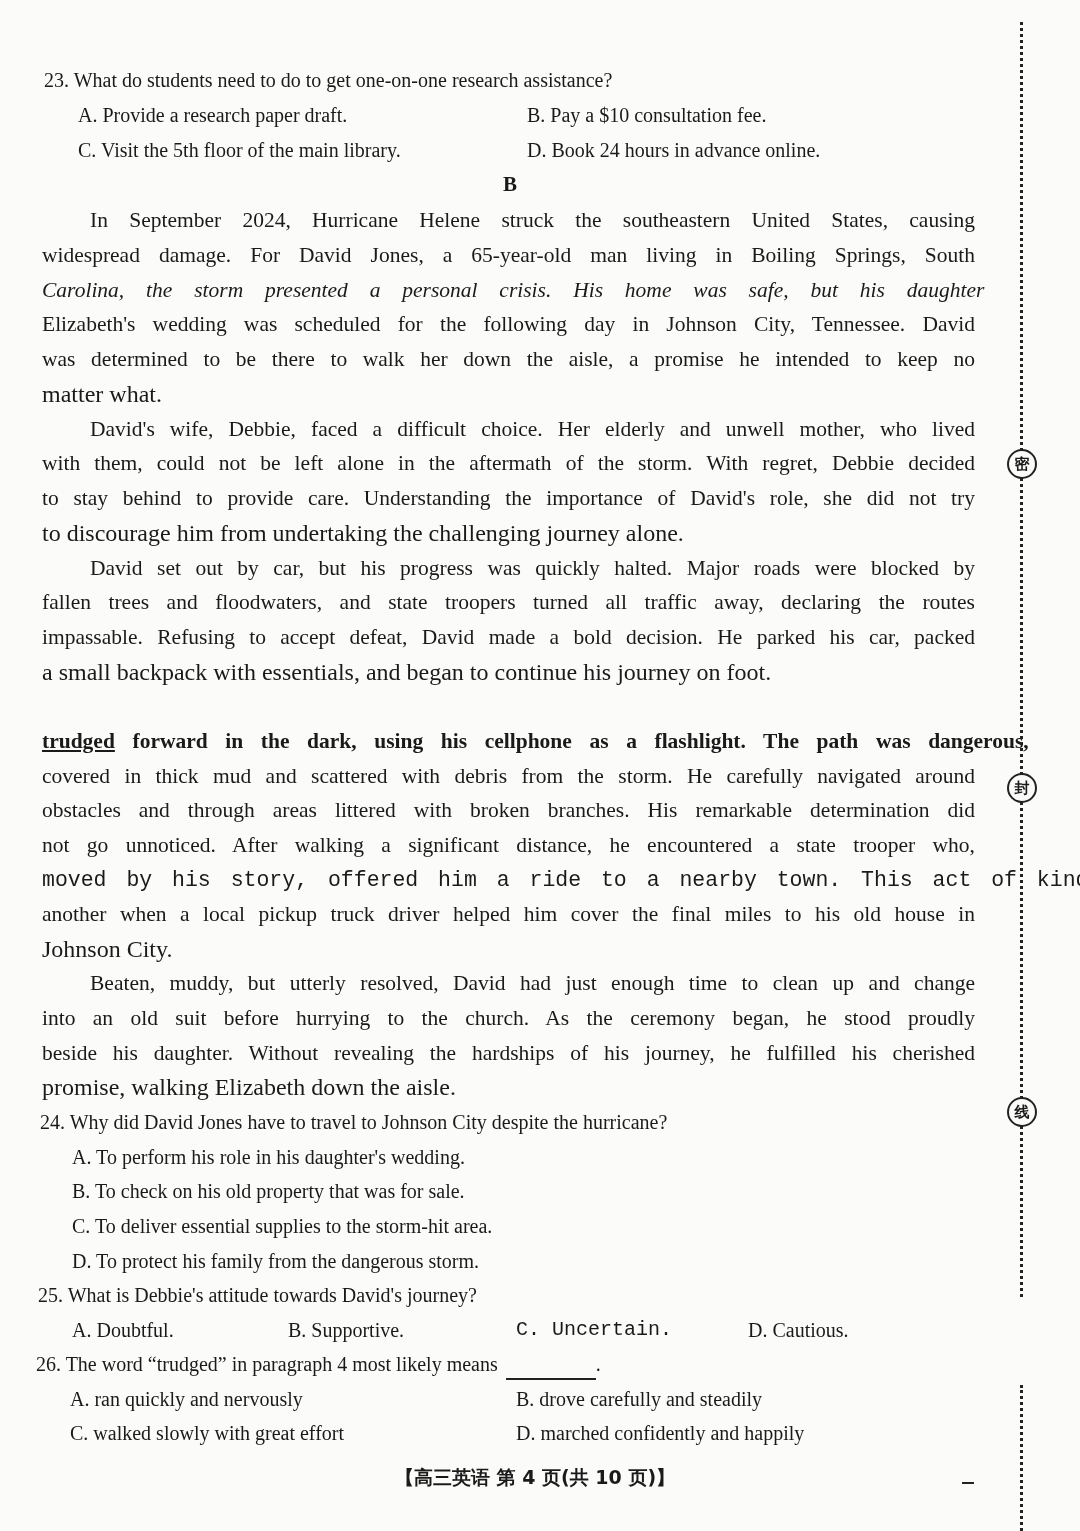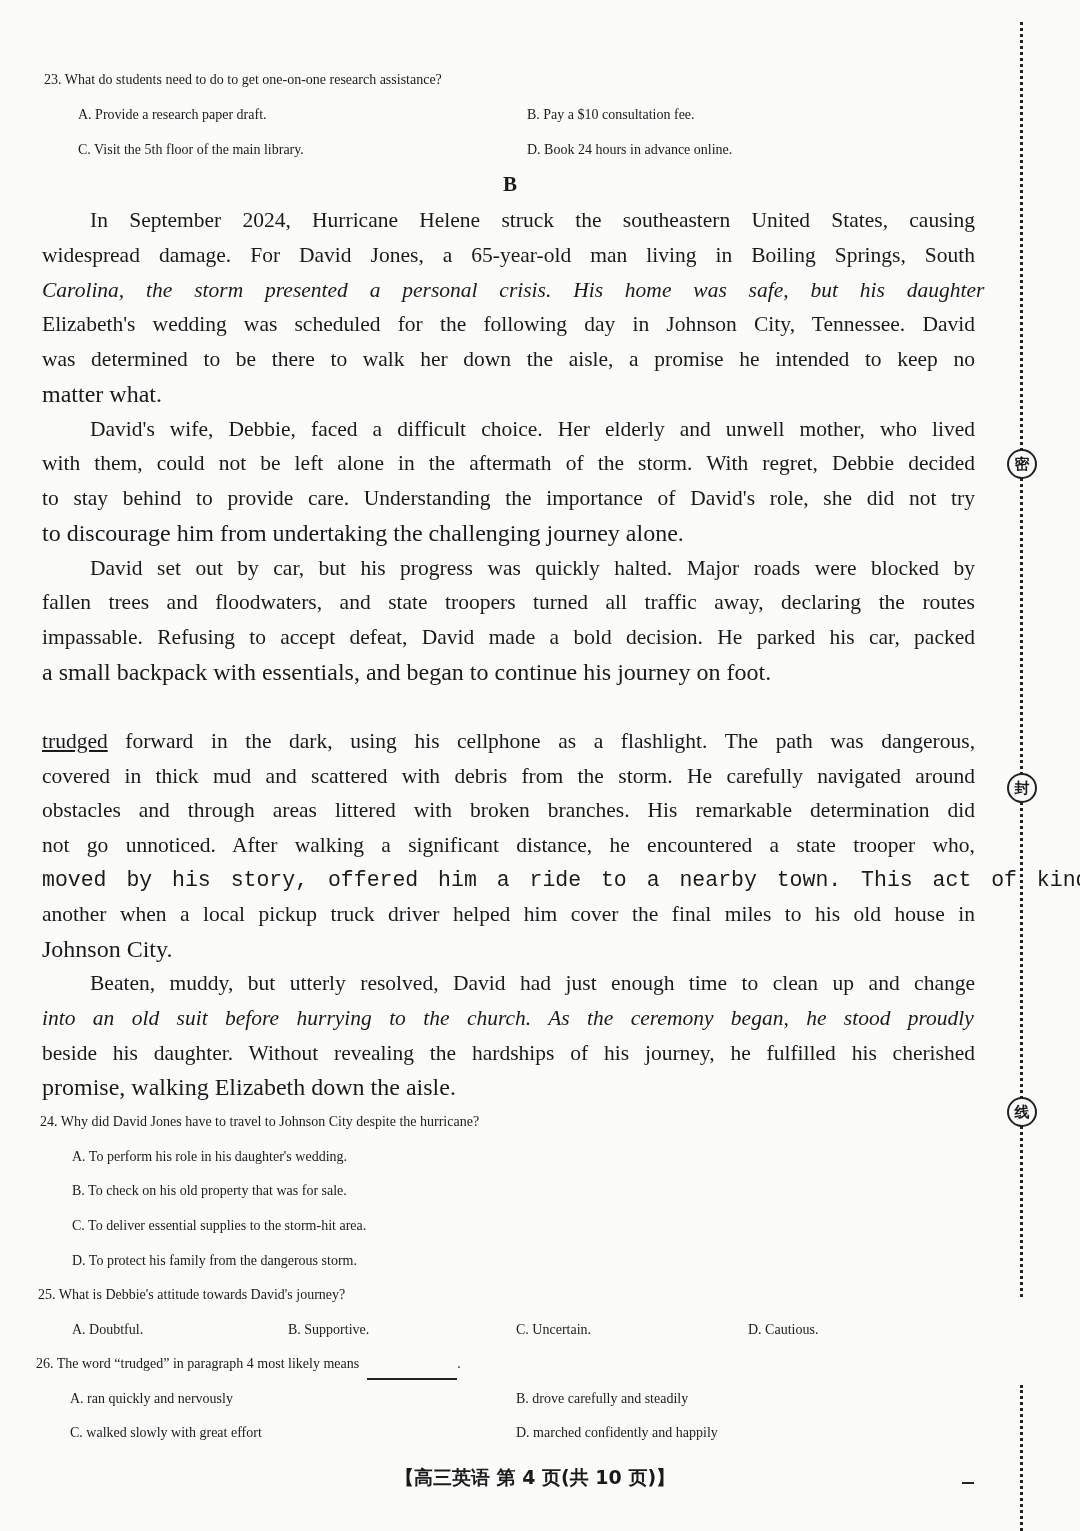--- a/index.html
+++ b/index.html
@@ -1,19 +1,19 @@
 <!DOCTYPE html>
 <html><head>
 <meta charset="utf-8">
 <style>
   html, body { margin:0; padding:0; }
   body { width:1080px; height:1531px; background:#fbfbfa; position:relative; overflow:hidden;
     font-family:"Liberation Serif","DejaVu Serif",serif; color:#1a1a1a; }
   .page { position:absolute; left:0; top:0; width:1080px; height:1531px; }
-  .line { position:absolute; font-size:14px; line-height:28px; white-space:nowrap;text-align:right; }
+  .line { position:absolute; font-size:20px; line-height:28px; white-space:nowrap;text-align:right; }
   .jl { position:absolute; left:42px; width:933px; font-size:21.5px; line-height:28px; display:flex; justify-content:space-between; white-space:nowrap; }
   .last { position:absolute; font-size:24px; line-height:28px; white-space:nowrap; }
   .u { text-decoration:underline; }
   .section { position:absolute; left:503px; top:172px; font-weight:bold; font-size:21px; }
   .dots { position:absolute; left:1020px; width:0; border-left:3px dotted #222; }
   .seal { position:absolute; left:1007px; width:26px; height:26px; border:2px solid #222; border-radius:50%; background:#fbfbfa;
     font-family:"DejaVu Sans",sans-serif; font-size:15px; line-height:26px; text-align:center; font-weight:bold; }
   .footer { position:absolute; left:395px; top:1465px; font-family:"DejaVu Sans",sans-serif; font-weight:bold; font-size:19px; white-space:nowrap; }
   .dash { position:absolute; left:962px; top:1482px; width:12px; border-top:2px solid #222; }
   .blank { display:inline-block; width:90px; border-bottom:2px solid #222; margin-left:8px; }
@@ -64,21 +64,21 @@
     </div>
   <div class="jl" style="top:588px;">
       <span class="jt" style="white-space: nowrap; word-spacing: 12.1623px;">fallen trees and floodwaters, and state troopers turned all traffic away, declaring the routes</span>
     </div>
   <div class="jl" style="top:623px;">
       <span class="jt" style="white-space: nowrap; word-spacing: 8.9654px;">impassable. Refusing to accept defeat, David made a bold decision. He parked his car, packed</span>
     </div>
   <div class="last" style="left:42px;top:658px;">a small backpack with essentials, and began to continue his journey on foot.</div>
 
   <div class="jl" style="top:727px;">
-      <span class="jt" style="white-space: nowrap; word-spacing: 12.2087px;"><span class="u">trudged</span> <span>forward in the dark, using his cellphone as a flashlight. The path was dangerous,</span></span>
+      <span class="jt" style="white-space: nowrap; word-spacing: 12.2087px; font-weight: bold;"><span class="u">trudged</span> <span>forward in the dark, using his cellphone as a flashlight. The path was dangerous,</span></span>
     </div>
   <div class="jl" style="top:762px;">
       <span class="jt" style="white-space: nowrap; word-spacing: 9.03013px;">covered in thick mud and scattered with debris from the storm. He carefully navigated around</span>
     </div>
   <div class="jl" style="top:796px;">
       <span class="jt" style="white-space: nowrap; word-spacing: 12.6321px;">obstacles and through areas littered with broken branches. His remarkable determination did</span>
     </div>
   <div class="jl" style="top:831px;">
       <span class="jt" style="white-space: nowrap; word-spacing: 11.9736px;">not go unnoticed. After walking a significant distance, he encountered a state trooper who,</span>
     </div>
@@ -87,37 +87,37 @@
     </div>
   <div class="jl" style="top:900px;">
       <span class="jt" style="white-space: nowrap; word-spacing: 8.13603px;">another when a local pickup truck driver helped him cover the final miles to his old house in</span>
     </div>
   <div class="last" style="left:42px;top:935px;">Johnson City.</div>
 
   <div class="jl" style="top:969px;padding-left:48px;width:885px;">
       <span class="jt" style="white-space: nowrap; word-spacing: 9.10826px;">Beaten, muddy, but utterly resolved, David had just enough time to clean up and change</span>
     </div>
   <div class="jl" style="top:1004px;">
-      <span class="jt" style="white-space: nowrap; word-spacing: 12.0052px; font-style: italic;">into an old suit before hurrying to the church. As the ceremony began, he stood proudly</span>
+      <span class="jt" style="white-space: nowrap; word-spacing: 12.0052px;">into an old suit before hurrying to the church. As the ceremony began, he stood proudly</span>
     </div>
   <div class="jl" style="top:1039px;">
       <span class="jt" style="white-space: nowrap; word-spacing: 10.4736px; text-align: right;">beside his daughter. Without revealing the hardships of his journey, he fulfilled his cherished</span>
     </div>
   <div class="last" style="left:42px;top:1073px;">promise, walking Elizabeth down the aisle.</div>
 
   <div class="line" style="left:40px;top:1108px;">24. Why did David Jones have to travel to Johnson City despite the hurricane?</div>
   <div class="line" style="left:72px;top:1143px;">A. To perform his role in his daughter's wedding.</div>
   <div class="line" style="left:72px;top:1177px;">B. To check on his old property that was for sale.</div>
   <div class="line" style="left:72px;top:1212px;">C. To deliver essential supplies to the storm-hit area.</div>
   <div class="line" style="left:72px;top:1247px;">D. To protect his family from the dangerous storm.</div>
 
   <div class="line" style="left:38px;top:1281px;">25. What is Debbie's attitude towards David's journey?</div>
   <div class="line" style="left:72px;top:1316px;">A. Doubtful.</div>
   <div class="line" style="left:288px;top:1316px;">B. Supportive.</div>
-  <div class="line" style="left:516px;top:1316px;">C. Uncertain.</div>
+  <div class="line" style="left:516px;top:1316px;font-family:Liberation Mono, monospace;">C. Uncertain.</div>
   <div class="line" style="left:748px;top:1316px;">D. Cautious.</div>
 
   <div class="line" style="left:36px;top:1350px;"><span>26. The word “trudged” in paragraph 4 most likely means</span><span class="blank">&nbsp;</span><span>.</span></div>
   <div class="line" style="left:70px;top:1385px;">A. ran quickly and nervously</div>
   <div class="line" style="left:516px;top:1385px;">B. drove carefully and steadily</div>
   <div class="line" style="left:70px;top:1419px;">C. walked slowly with great effort</div>
   <div class="line" style="left:516px;top:1419px;">D. marched confidently and happily</div>
 
   <div class="dots" style="top:22px;height:1275px;"></div>
   <div class="dots" style="top:1385px;height:146px;"></div>

